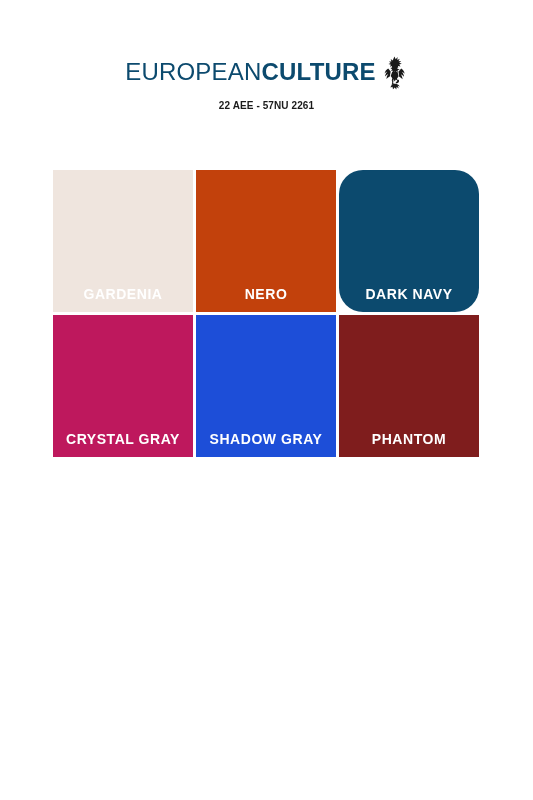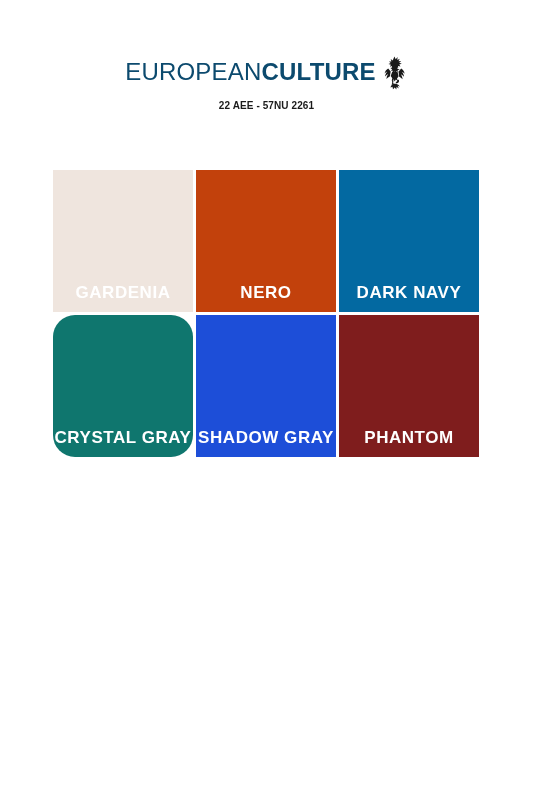--- a/index.html
+++ b/index.html
@@ -82,21 +82,21 @@
     height:142px;
     display:flex;
     align-items:flex-end;
     justify-content:center;
   }
 
   .swatch-label {
     display:block;
     width:100%;
     text-align:center;
-    font-size:17px;
+    font-size:14px;
     font-weight:700;
     letter-spacing:0.55px;
     color:#ffffff;
     padding-bottom:11px;
     line-height:1;
     white-space:nowrap;
   }
 </style>
 </head>
 <body>
@@ -135,25 +135,25 @@
   <div class="grid">
 
     <div class="swatch" style="background-color: rgb(239, 229, 222);">
       <span class="swatch-label" style="color: rgb(255, 255, 255);">GARDENIA</span>
     </div>
 
     <div class="swatch" style="background-color: #c2410c;">
       <span class="swatch-label" style="color: rgb(255, 255, 255);">NERO</span>
     </div>
 
-    <div class="swatch" style="background-color: #0369a1;">
+    <div class="swatch" style="background-color: #0c4a6e; border-radius: 24px;">
       <span class="swatch-label" style="color: rgb(255, 255, 255);">DARK NAVY</span>
     </div>
 
-    <div class="swatch" style="background-color: #0f766e; border-radius: 22px;">
+    <div class="swatch" style="background-color: #be185d;">
       <span class="swatch-label" style="color: rgb(255, 255, 255);">CRYSTAL GRAY</span>
     </div>
 
     <div class="swatch" style="background-color: #1d4ed8;">
       <span class="swatch-label" style="color: rgb(255, 255, 255);">SHADOW GRAY</span>
     </div>
 
     <div class="swatch" style="background-color: #7f1d1d;">
       <span class="swatch-label" style="color: rgb(255, 255, 255);">PHANTOM</span>
     </div>

